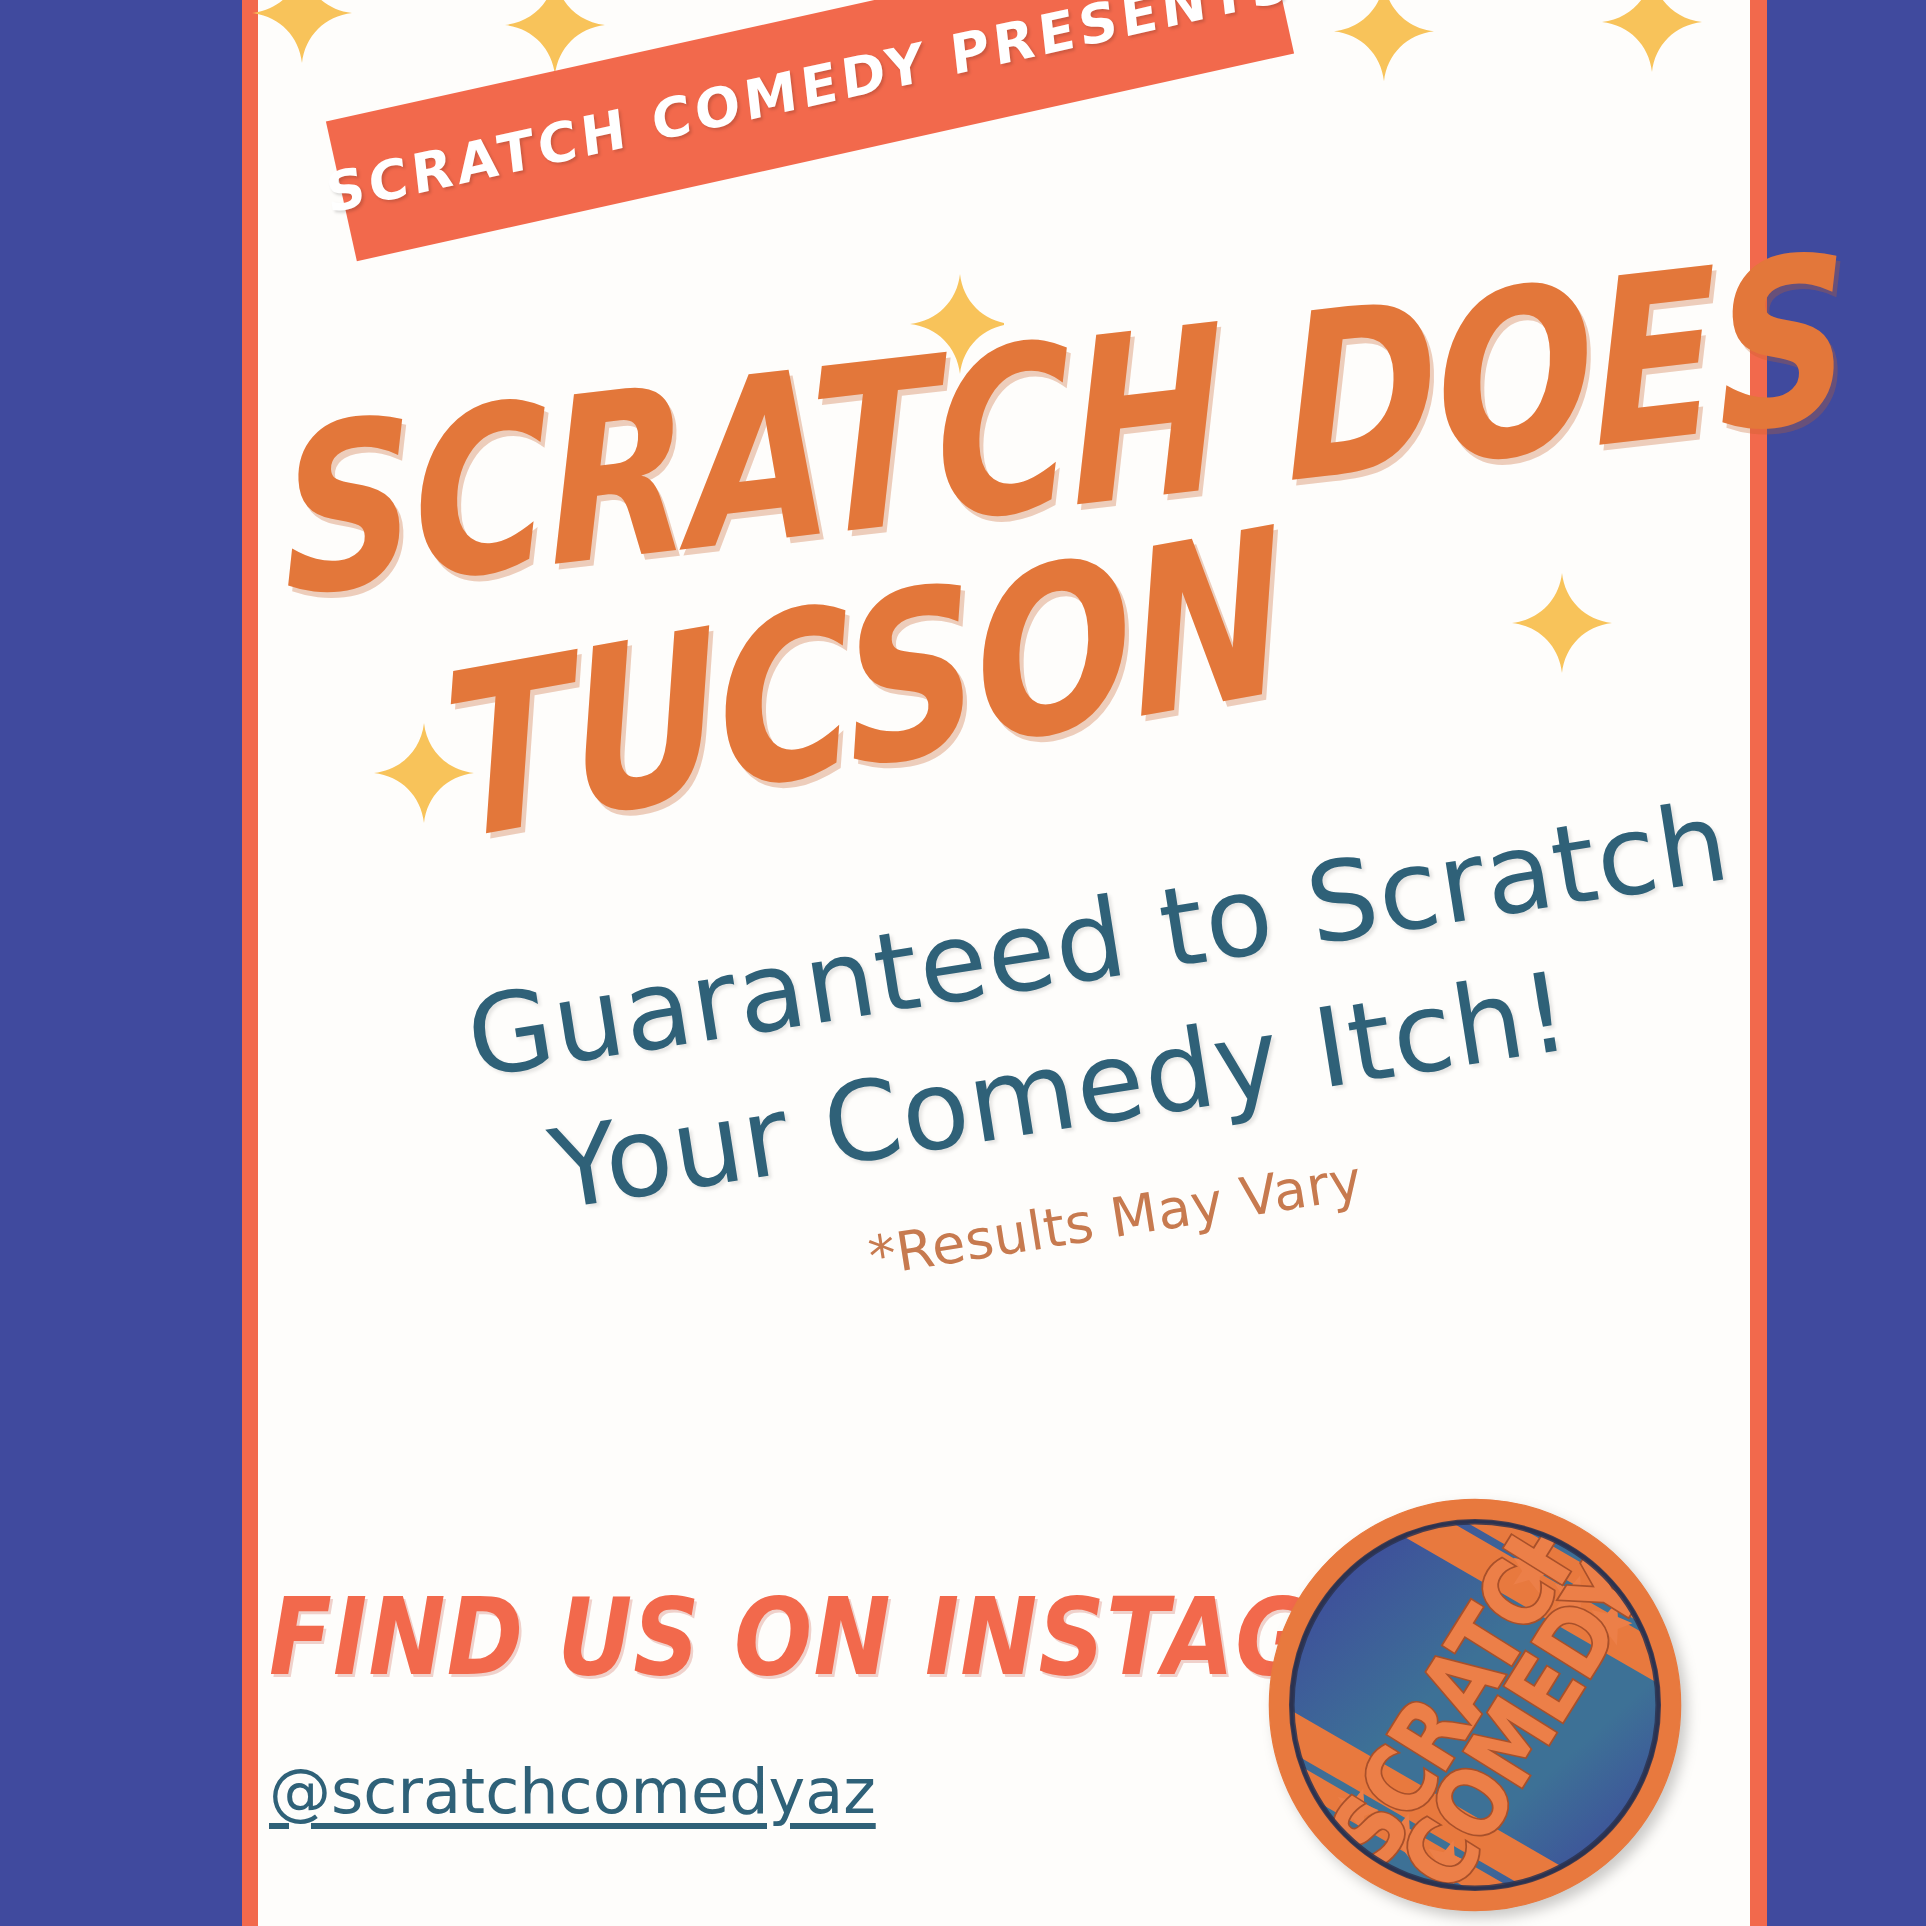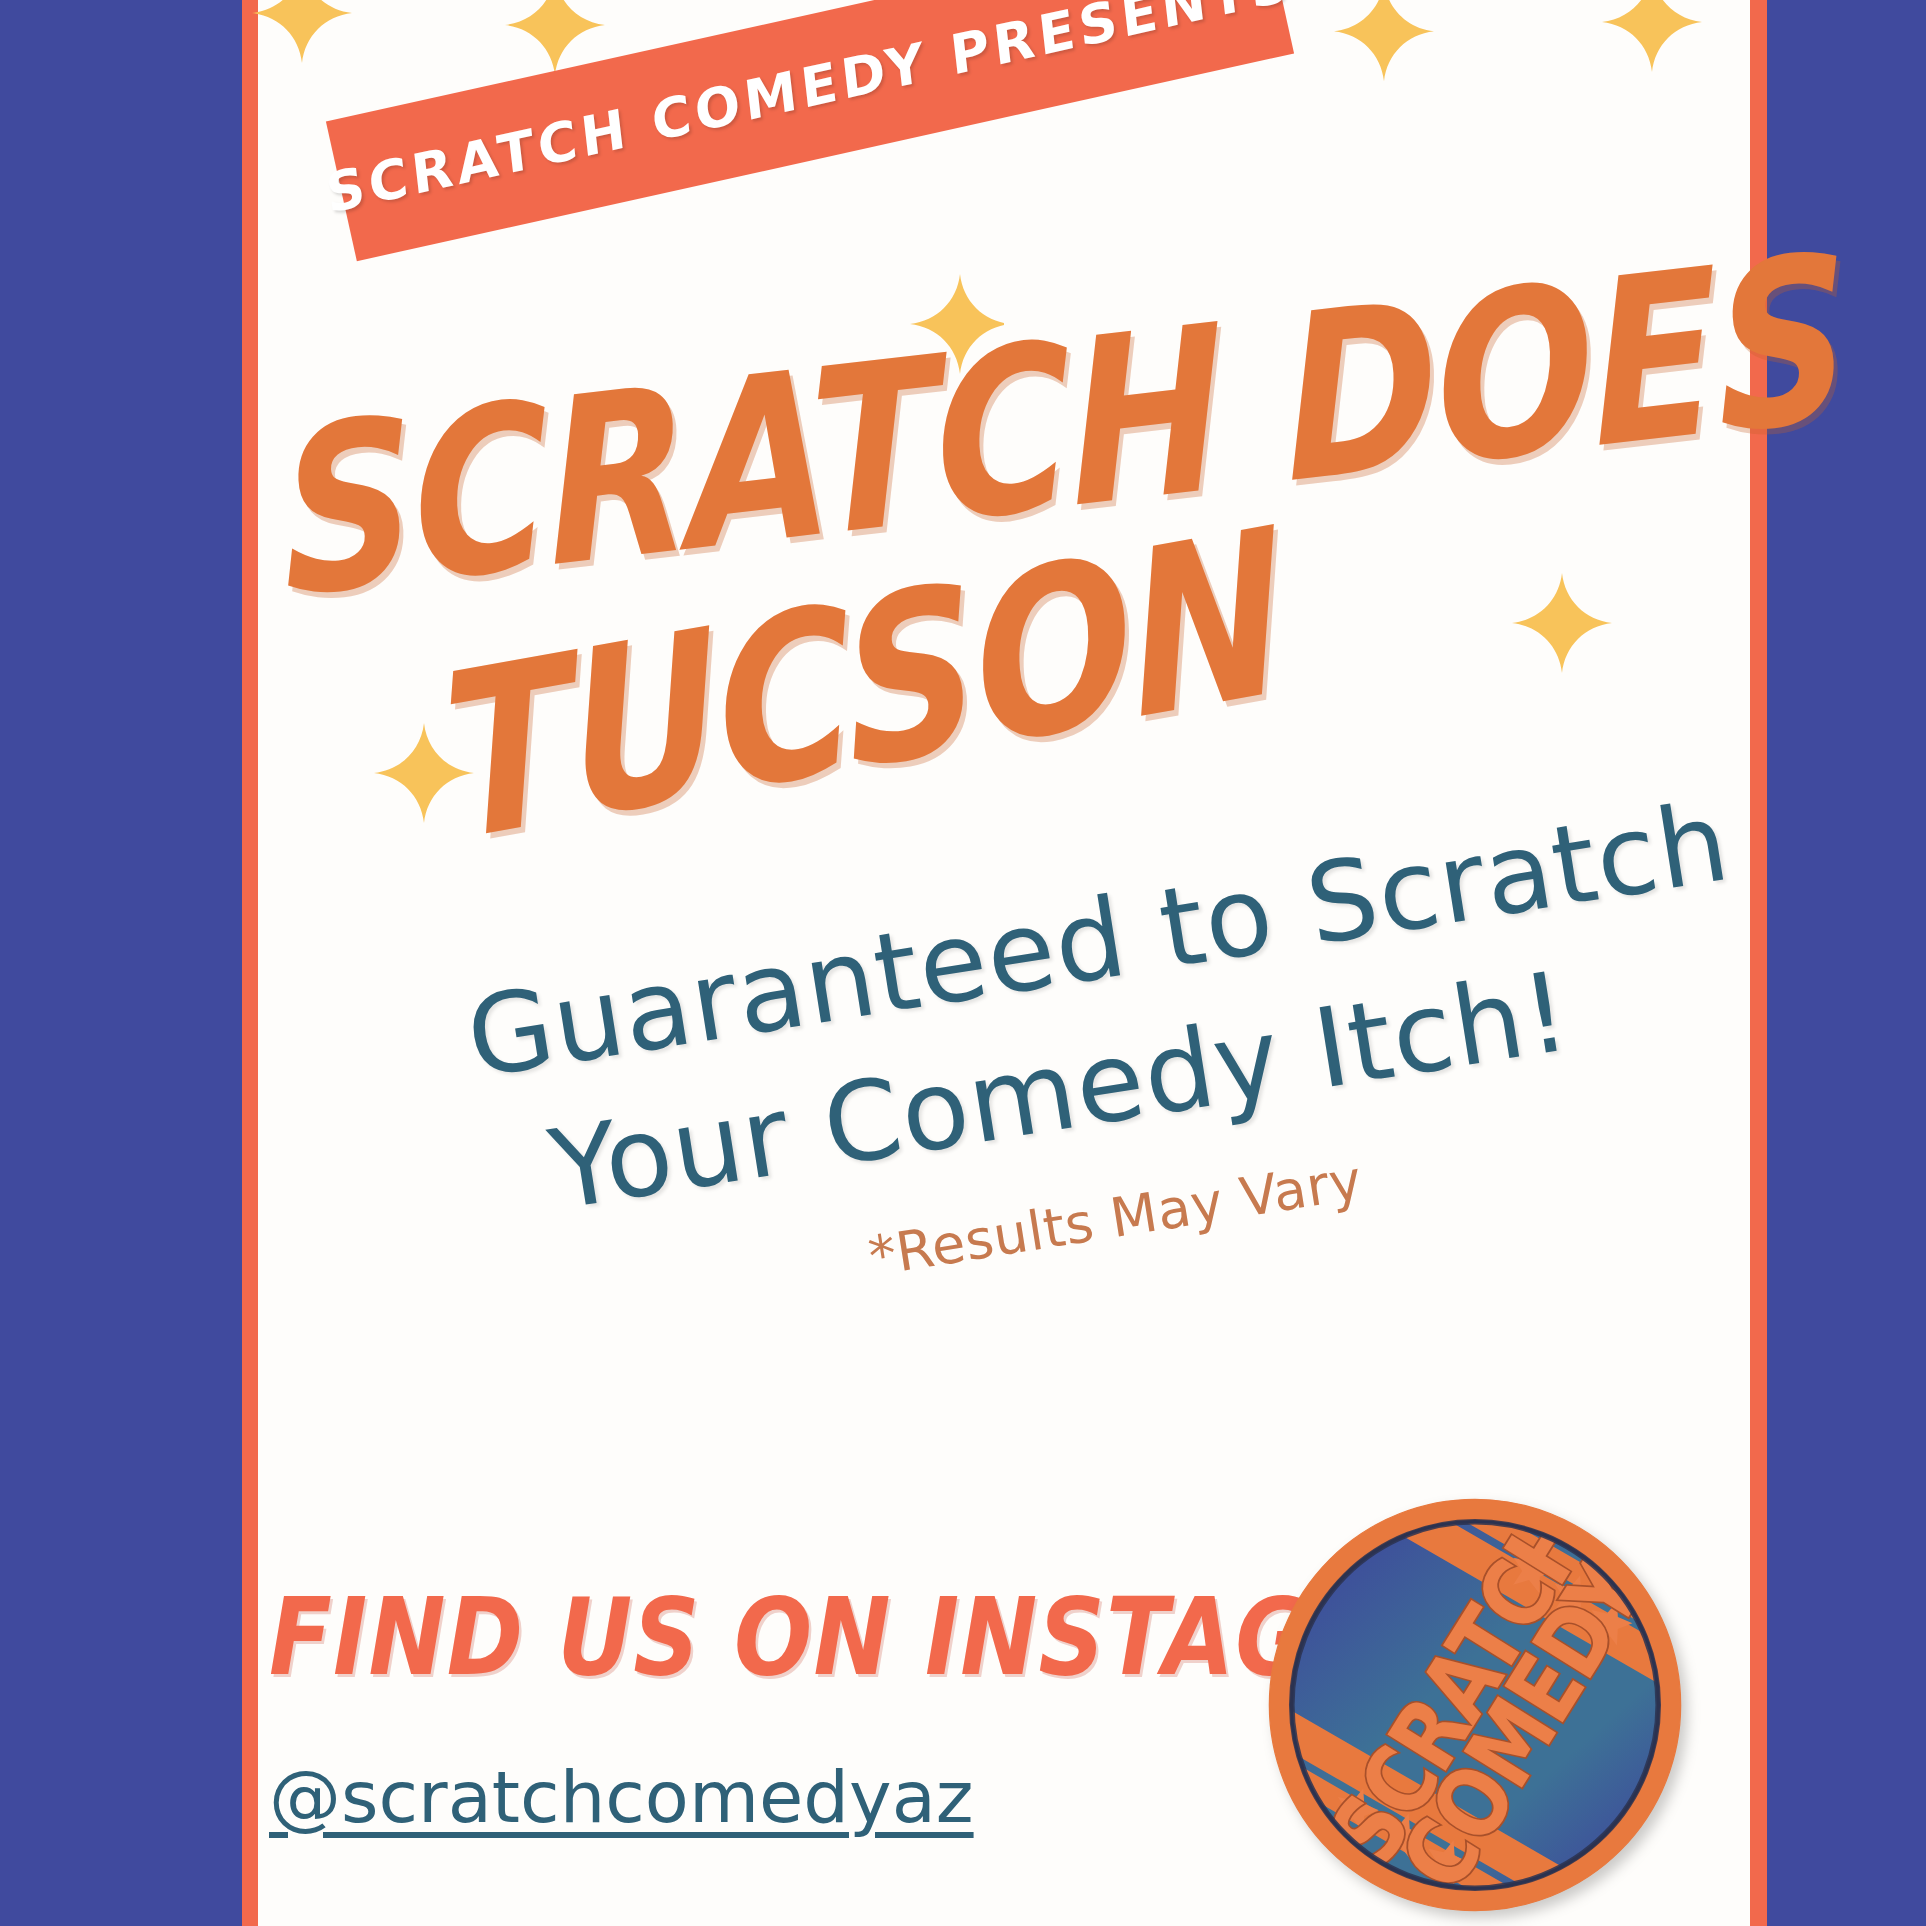--- a/index.html
+++ b/index.html
@@ -152,21 +152,21 @@
     transform: scaleY(1.16);
     transform-origin: left top;
     text-shadow: 2.5px 3.1px 0 rgba(200,80,60,0.25);
   }
   #instagram-handle {
     position: absolute;
     left: 269px;
     top: 1755px;
     color: #2F6178;
     font-family: "DejaVu Sans", sans-serif;
-    font-size: 72px;
+    font-size: 62px;
     letter-spacing: 0px;
     white-space: nowrap;
     text-decoration: underline;
     text-underline-offset: 10px;
     text-decoration-thickness: 5.6px;
   }
 
   
   #logo-badge {
     position: absolute;

